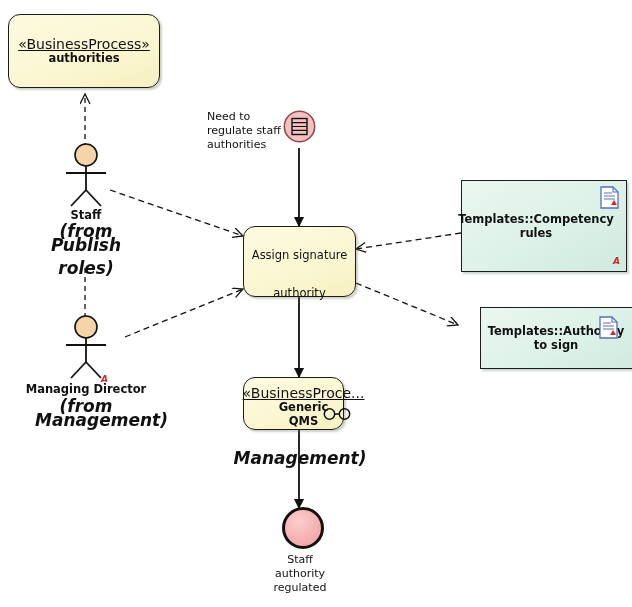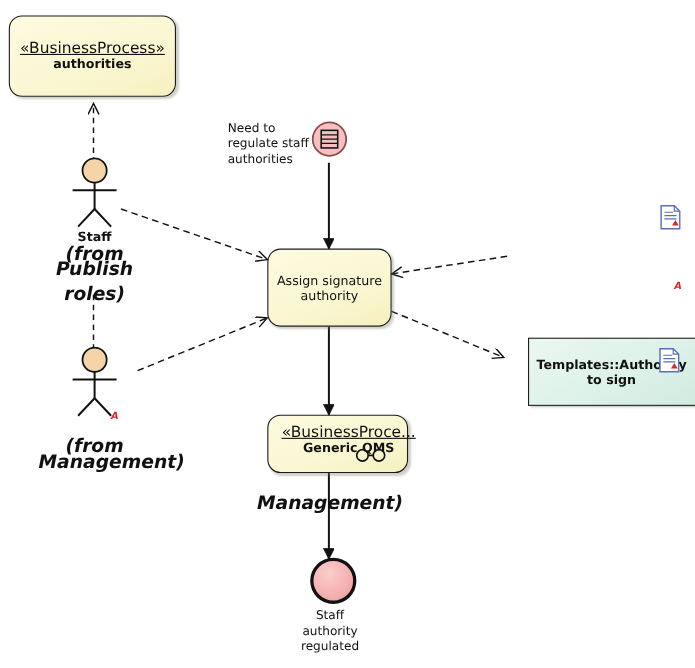--- a/index.html
+++ b/index.html
@@ -53,20 +53,21 @@
   .proc-box .nm {
     font-size: 11.5px;
     font-weight: bold;
     color: #111;
     line-height: 14px;
     padding: 0 6px;
   }
   .proc-box.plain .nm {
     font-weight: normal;
     font-size: 11.5px;
+    margin-top: 24px;
   }
 
   .tmpl-box {
     border: 1.4px solid #1d1d1d;
     background: linear-gradient(150deg, #eaf7f0 0%, #def2e9 50%, #cfeade 100%);
     box-shadow: 2px 2px 2px rgba(110,125,115,0.35);
     display: flex;
     align-items: center;
     justify-content: center;
     text-align: center;
@@ -210,20 +211,21 @@
   <div class="from-label" style="left:45px; top:261px; width:82px;">roles)</div>
 
   <svg class="actor" style="left:58px; top:315px; width:56px; height:64px;" viewBox="0 0 56 64">
     <circle cx="28" cy="12" r="11" fill="#f5d5a8" stroke="#111" stroke-width="1.6"></circle>
     <line x1="28" y1="23" x2="28" y2="47" stroke="#111" stroke-width="1.8"></line>
     <line x1="8" y1="30" x2="48" y2="30" stroke="#111" stroke-width="1.8"></line>
     <line x1="28" y1="47" x2="13" y2="63" stroke="#111" stroke-width="1.8"></line>
     <line x1="28" y1="47" x2="43" y2="63" stroke="#111" stroke-width="1.8"></line>
   </svg>
   <div class="red-a" style="left:101px; top:375px;">A</div>
+  <div class="actor-name" style="left:25px; top:382px; width:122px;">Managing Director</div>
   <div class="from-label" style="left:35px; top:399px; width:102px;">(from</div>
   <div class="from-label" style="left:35px; top:413px; width:102px;">Management)</div>
 
   <div class="caption left" style="left:207px; top:110px; width:90px;">Need to</div>
   <div class="caption left" style="left:207px; top:124px; width:90px;">regulate staff</div>
   <div class="caption left" style="left:207px; top:138px; width:90px;">authorities</div>
 
   <svg class="event-circle" style="left:283px; top:110px; width:33px; height:33px;" viewBox="0 0 33 33">
     <circle cx="16.5" cy="16.5" r="15.2" fill="#f6c0c0" stroke="#8c4b52" stroke-width="1.6"></circle>
     <g>
@@ -232,36 +234,40 @@
       <line x1="9" y1="16.5" x2="24" y2="16.5" stroke="#111" stroke-width="1.2"></line>
       <line x1="9" y1="20.4" x2="24" y2="20.4" stroke="#111" stroke-width="1.2"></line>
     </g>
   </svg>
 
   <div class="node proc-box plain" style="left:243px; top:226px; width:113px; height:71px;">
     <div class="nm">Assign signature</div>
     <div class="nm">authority</div>
   </div>
 
-  <div class="node proc-box" style="left:243px; top:377px; width:128px; height:53px; justify-content:flex-start; padding-top:8px;padding-left:20px;">
+  <div class="node proc-box" style="left:243px; top:377px; width:101px; height:53px; justify-content:flex-start; padding-top:8px;padding-left:20px;">
     <div class="stereo">«BusinessProce...</div>
     <div class="nm">Generic QMS</div>
   </div>
   <svg class="link-icon" style="left:322px; top:407px; width:30px; height:14px;" viewBox="0 0 30 14">
     <circle cx="7.5" cy="7" r="5.2" fill="none" stroke="#111" stroke-width="1.5"></circle>
     <circle cx="22.5" cy="7" r="5.2" fill="none" stroke="#111" stroke-width="1.5"></circle>
     <line x1="12.7" y1="7" x2="17.3" y2="7" stroke="#111" stroke-width="1.5"></line>
   </svg>
   <div class="from-label" style="left:232px; top:451px; width:136px;">Management)</div>
 
   <div class="event-circle end-event" style="left:282px; top:507px; width:36px; height:36px;"></div>
   <div class="caption" style="left:249px; top:553px; width:102px;">Staff</div>
   <div class="caption" style="left:249px; top:567px; width:102px;">authority</div>
   <div class="caption" style="left:249px; top:581px; width:102px;text-align:center;">regulated</div>
 
+  <div class="tmpl-box" style="left:461px; top:180px; width:164px; height:90px; flex-direction:column;">
+    <div class="nm">Templates::Competency</div>
+    <div class="nm">rules</div>
+  </div>
   <svg class="doc-icon" style="left:600px; top:186px; width:19px; height:23px;" viewBox="0 0 19 23">
     <path d="M1,1 H13 L18,6 V22 H1 Z" fill="#ffffff" stroke="#5a6fb4" stroke-width="1.3"></path>
     <path d="M13,1 V6 H18" fill="none" stroke="#5a6fb4" stroke-width="1.1"></path>
     <line x1="4" y1="7" x2="12" y2="7" stroke="#5a6fb4" stroke-width="1"></line>
     <line x1="4" y1="10" x2="15" y2="10" stroke="#5a6fb4" stroke-width="1"></line>
     <line x1="4" y1="13" x2="15" y2="13" stroke="#5a6fb4" stroke-width="1"></line>
     <path d="M11,19 L14,14 L17,19 Z" fill="#d22b2b"></path>
   </svg>
   <div class="red-a" style="left:613px; top:257px;">A</div>
 

